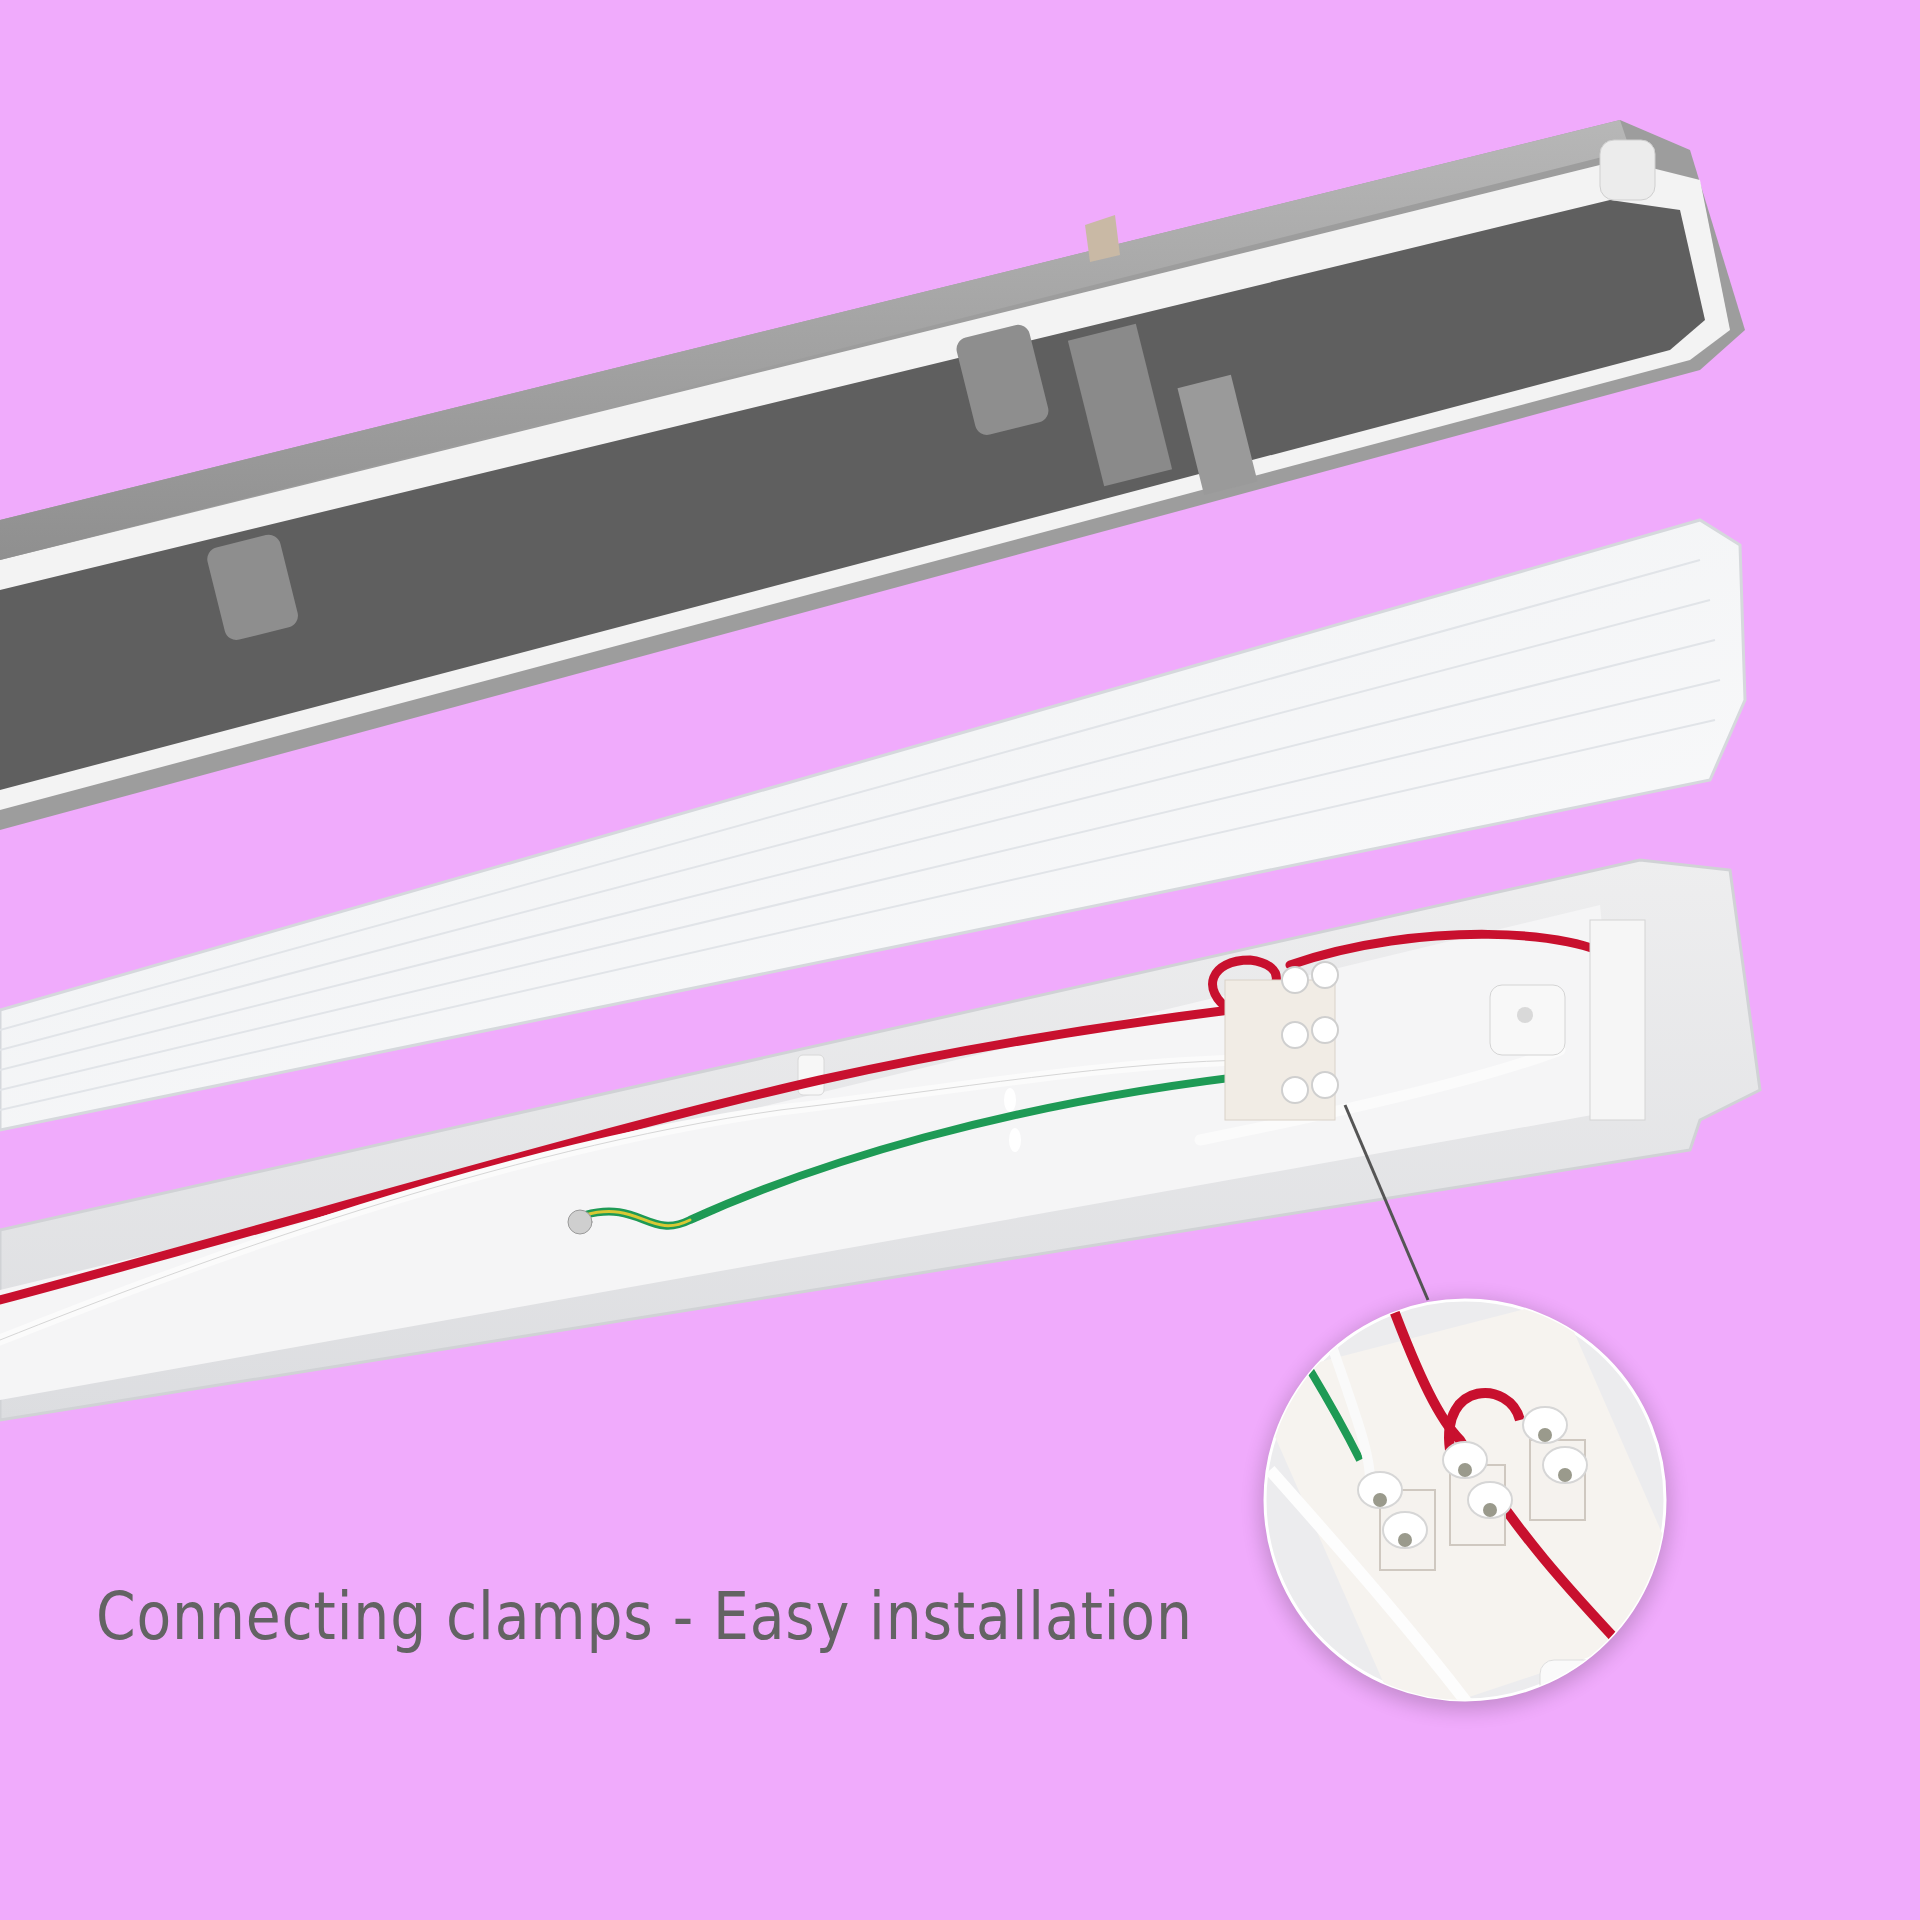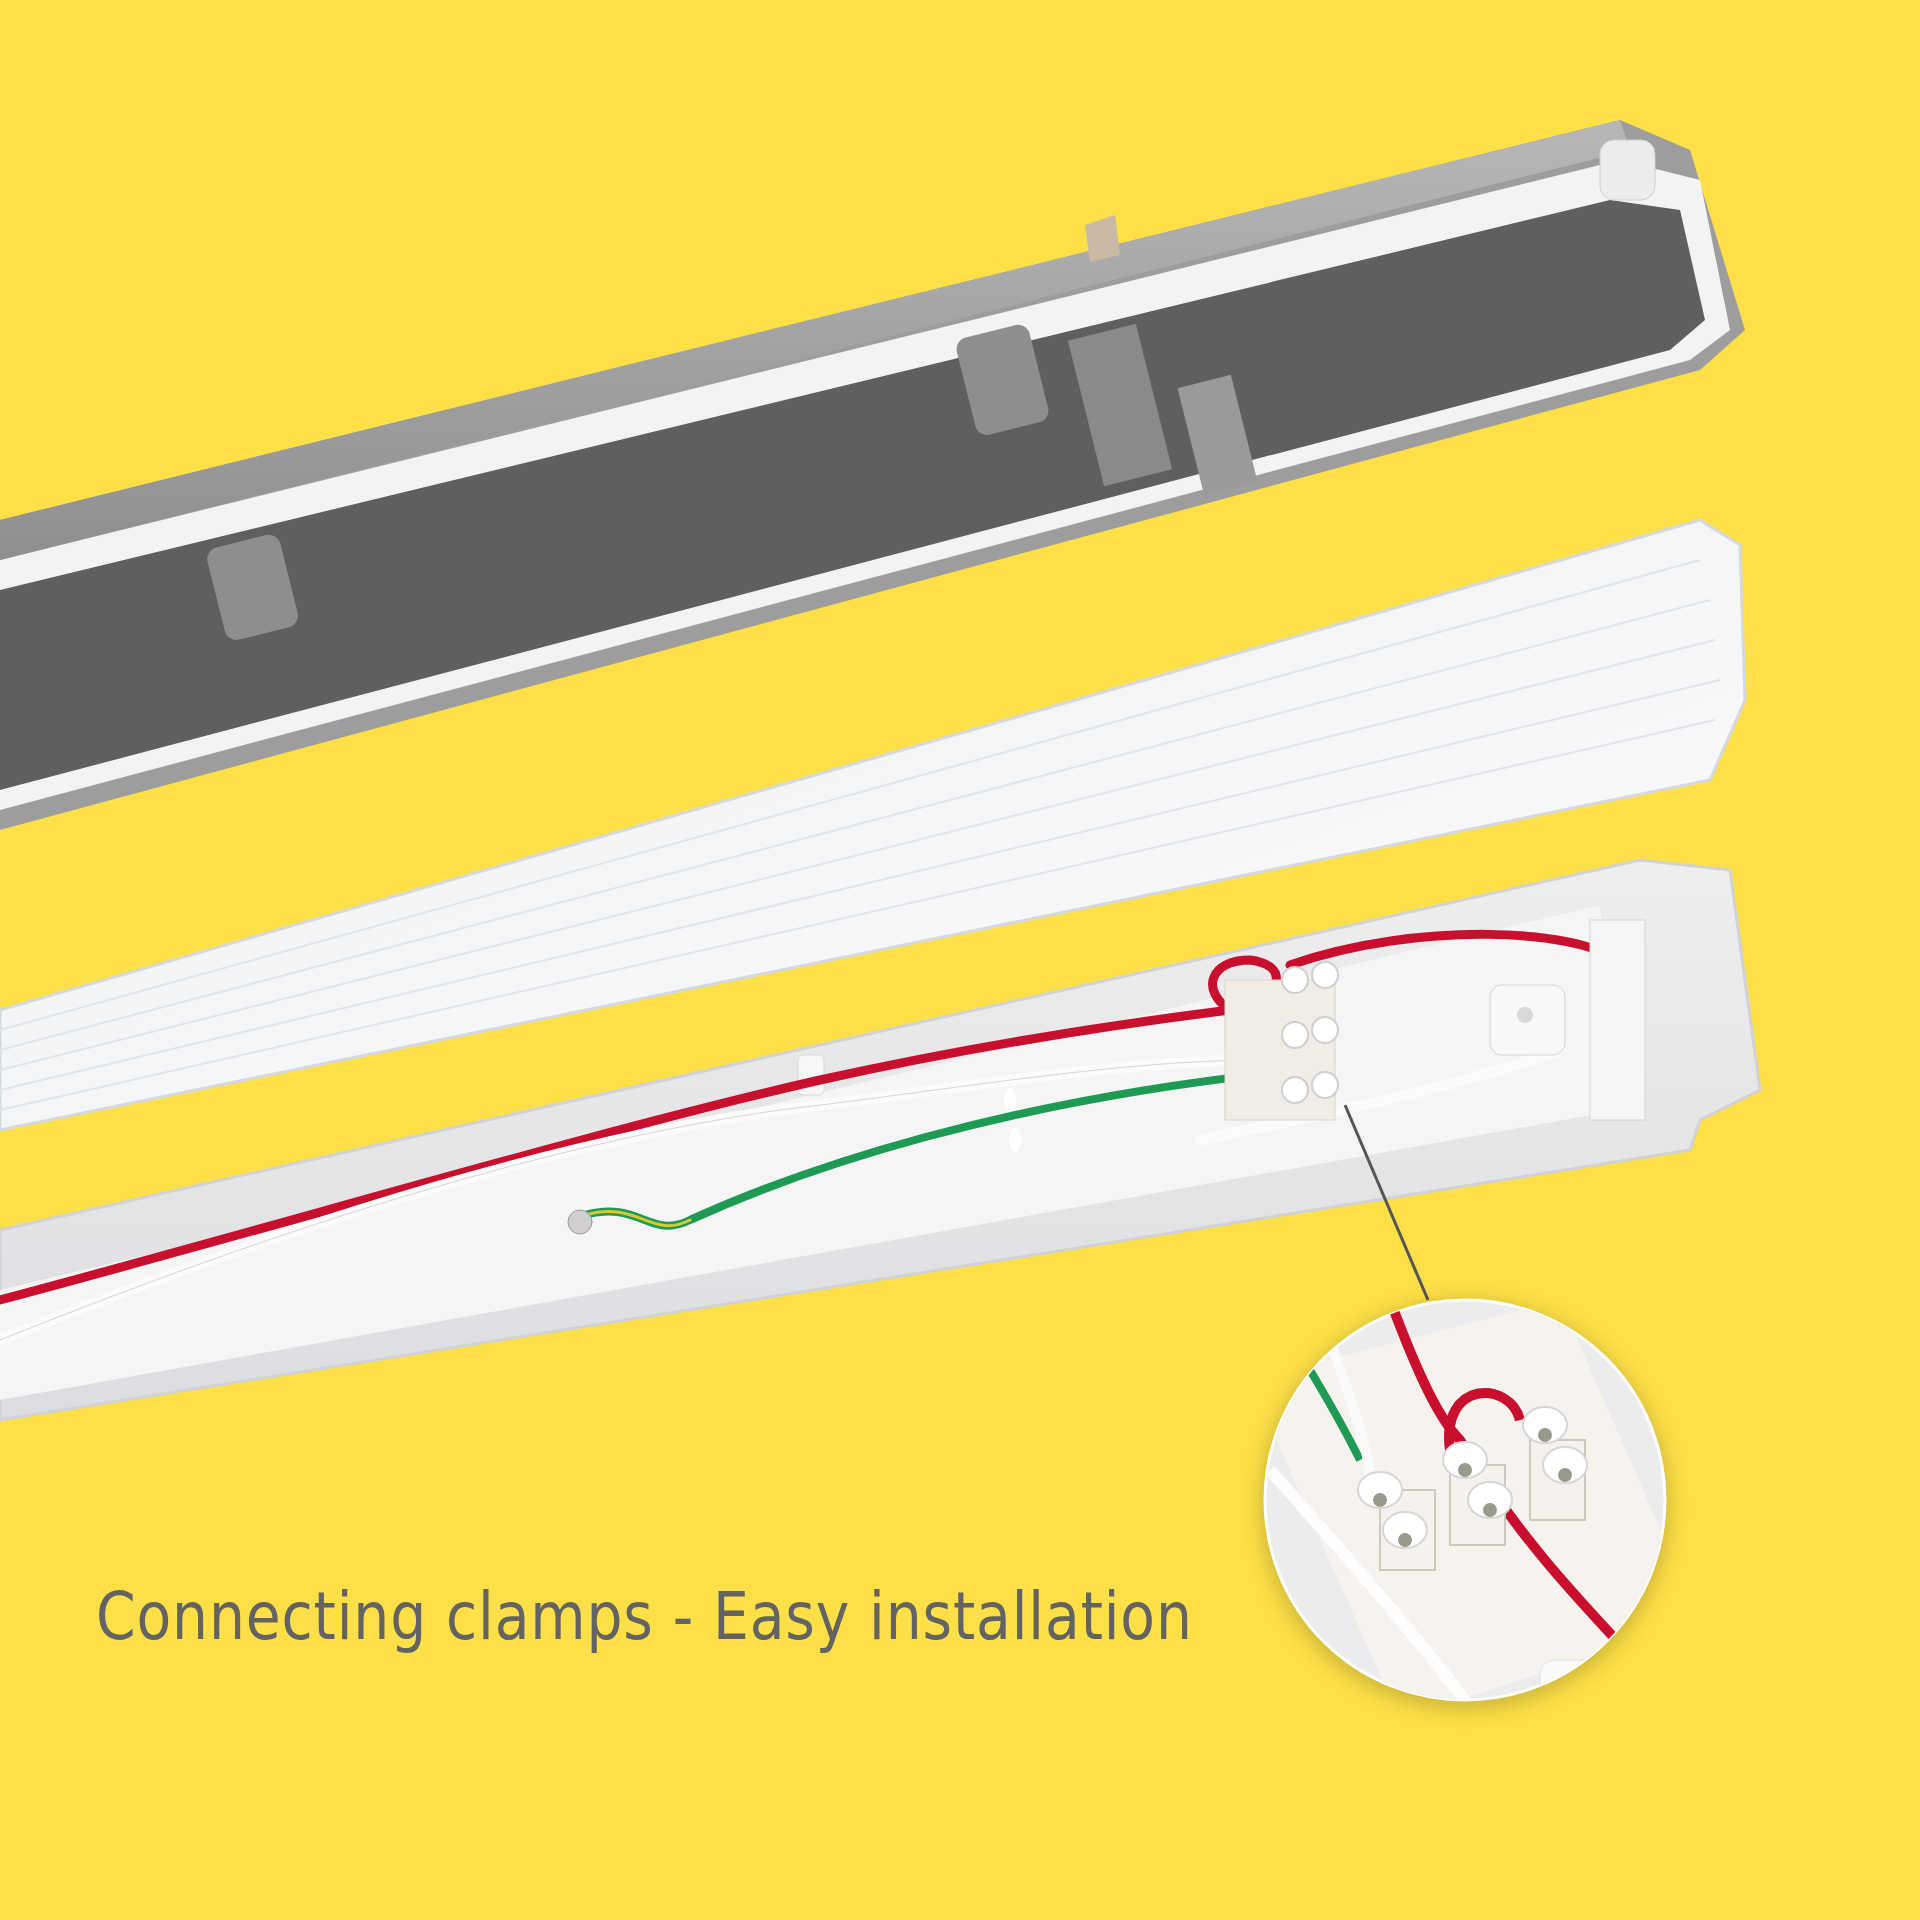--- a/index.html
+++ b/index.html
@@ -1,16 +1,16 @@
 <!DOCTYPE html>
 <html><head>
 <meta charset="utf-8">
 <style>
   html, body { margin: 0; padding: 0; background: #ffffff; }
-  .canvas { position: relative; width: 1920px; height: 1920px; overflow: hidden; background: #fde047; font-family: "Liberation Sans", sans-serif; }
+  .canvas { position: relative; width: 1920px; height: 1920px; overflow: hidden; background: #f0abfc; font-family: "Liberation Sans", sans-serif; }
   svg.scene { position: absolute; left: 0; top: 0; width: 1920px; height: 1920px; }
   .caption {
     position: absolute; left: 96px; top: 1578px;
     font-family: "DejaVu Sans", sans-serif;
     font-size: 66px; letter-spacing: 1px;
     color: #636363; font-weight: 400;
     transform: scaleX(0.86); transform-origin: left top;
     white-space: nowrap;
   }
 </style>

